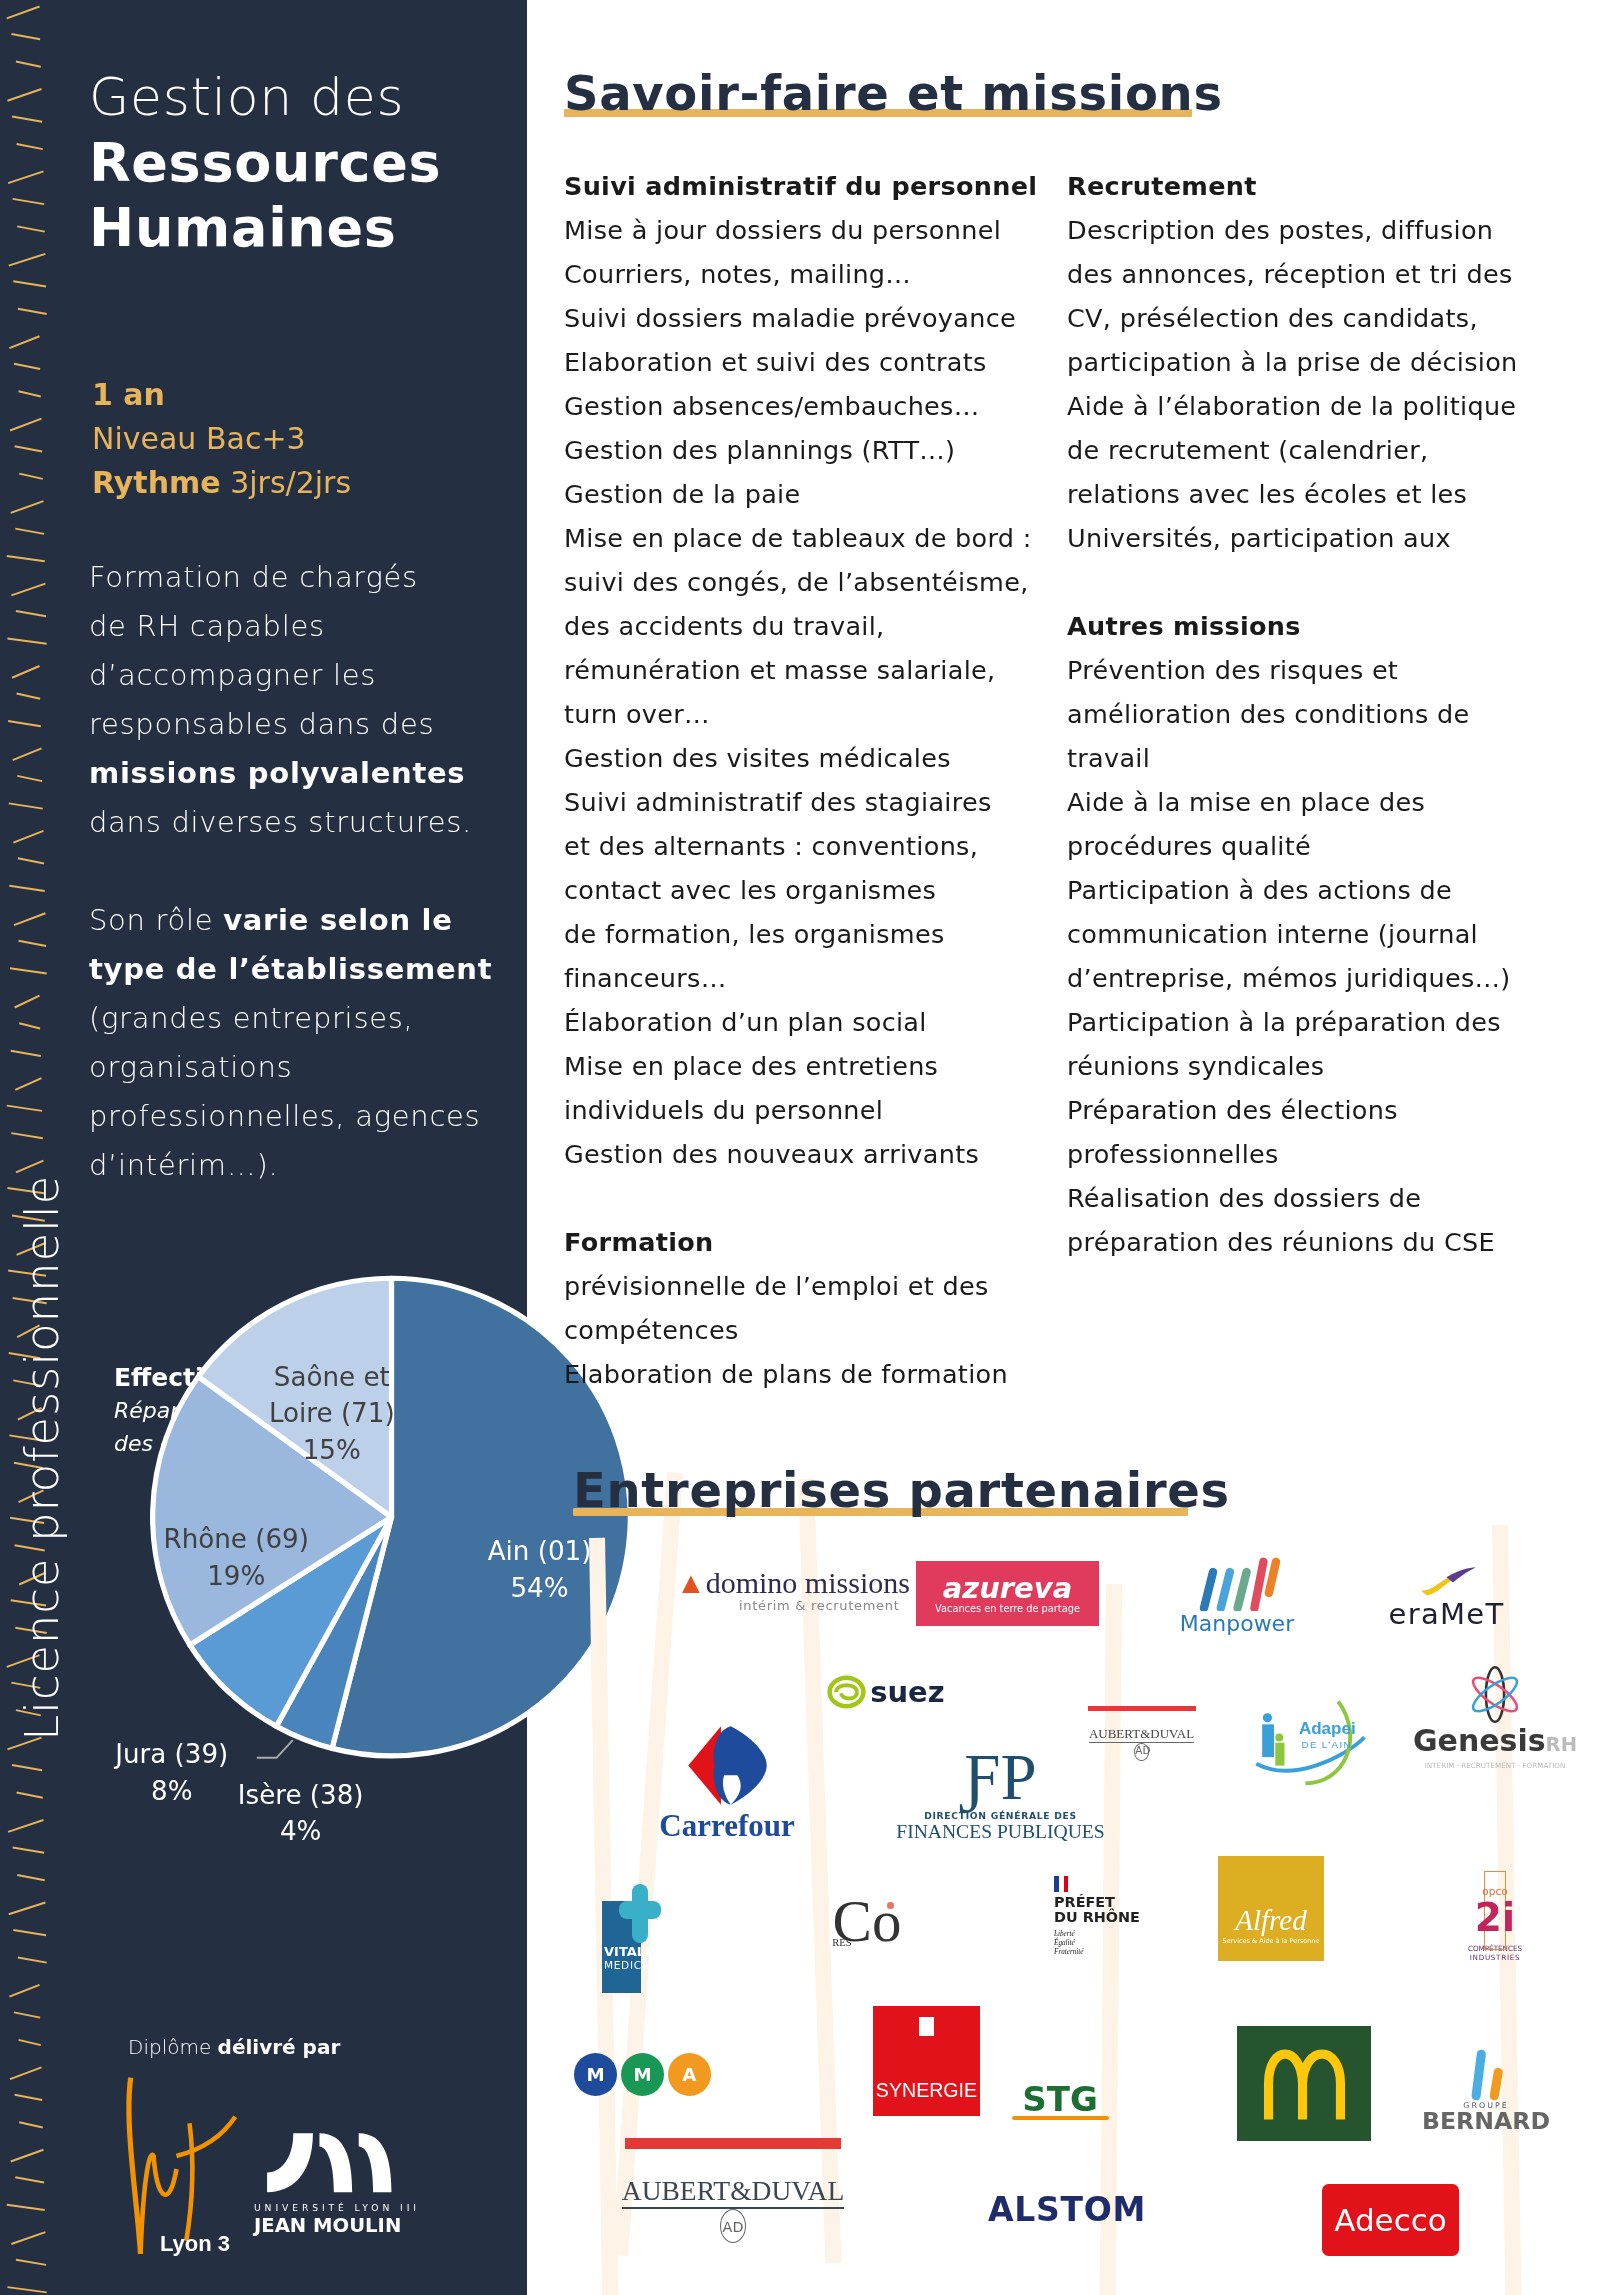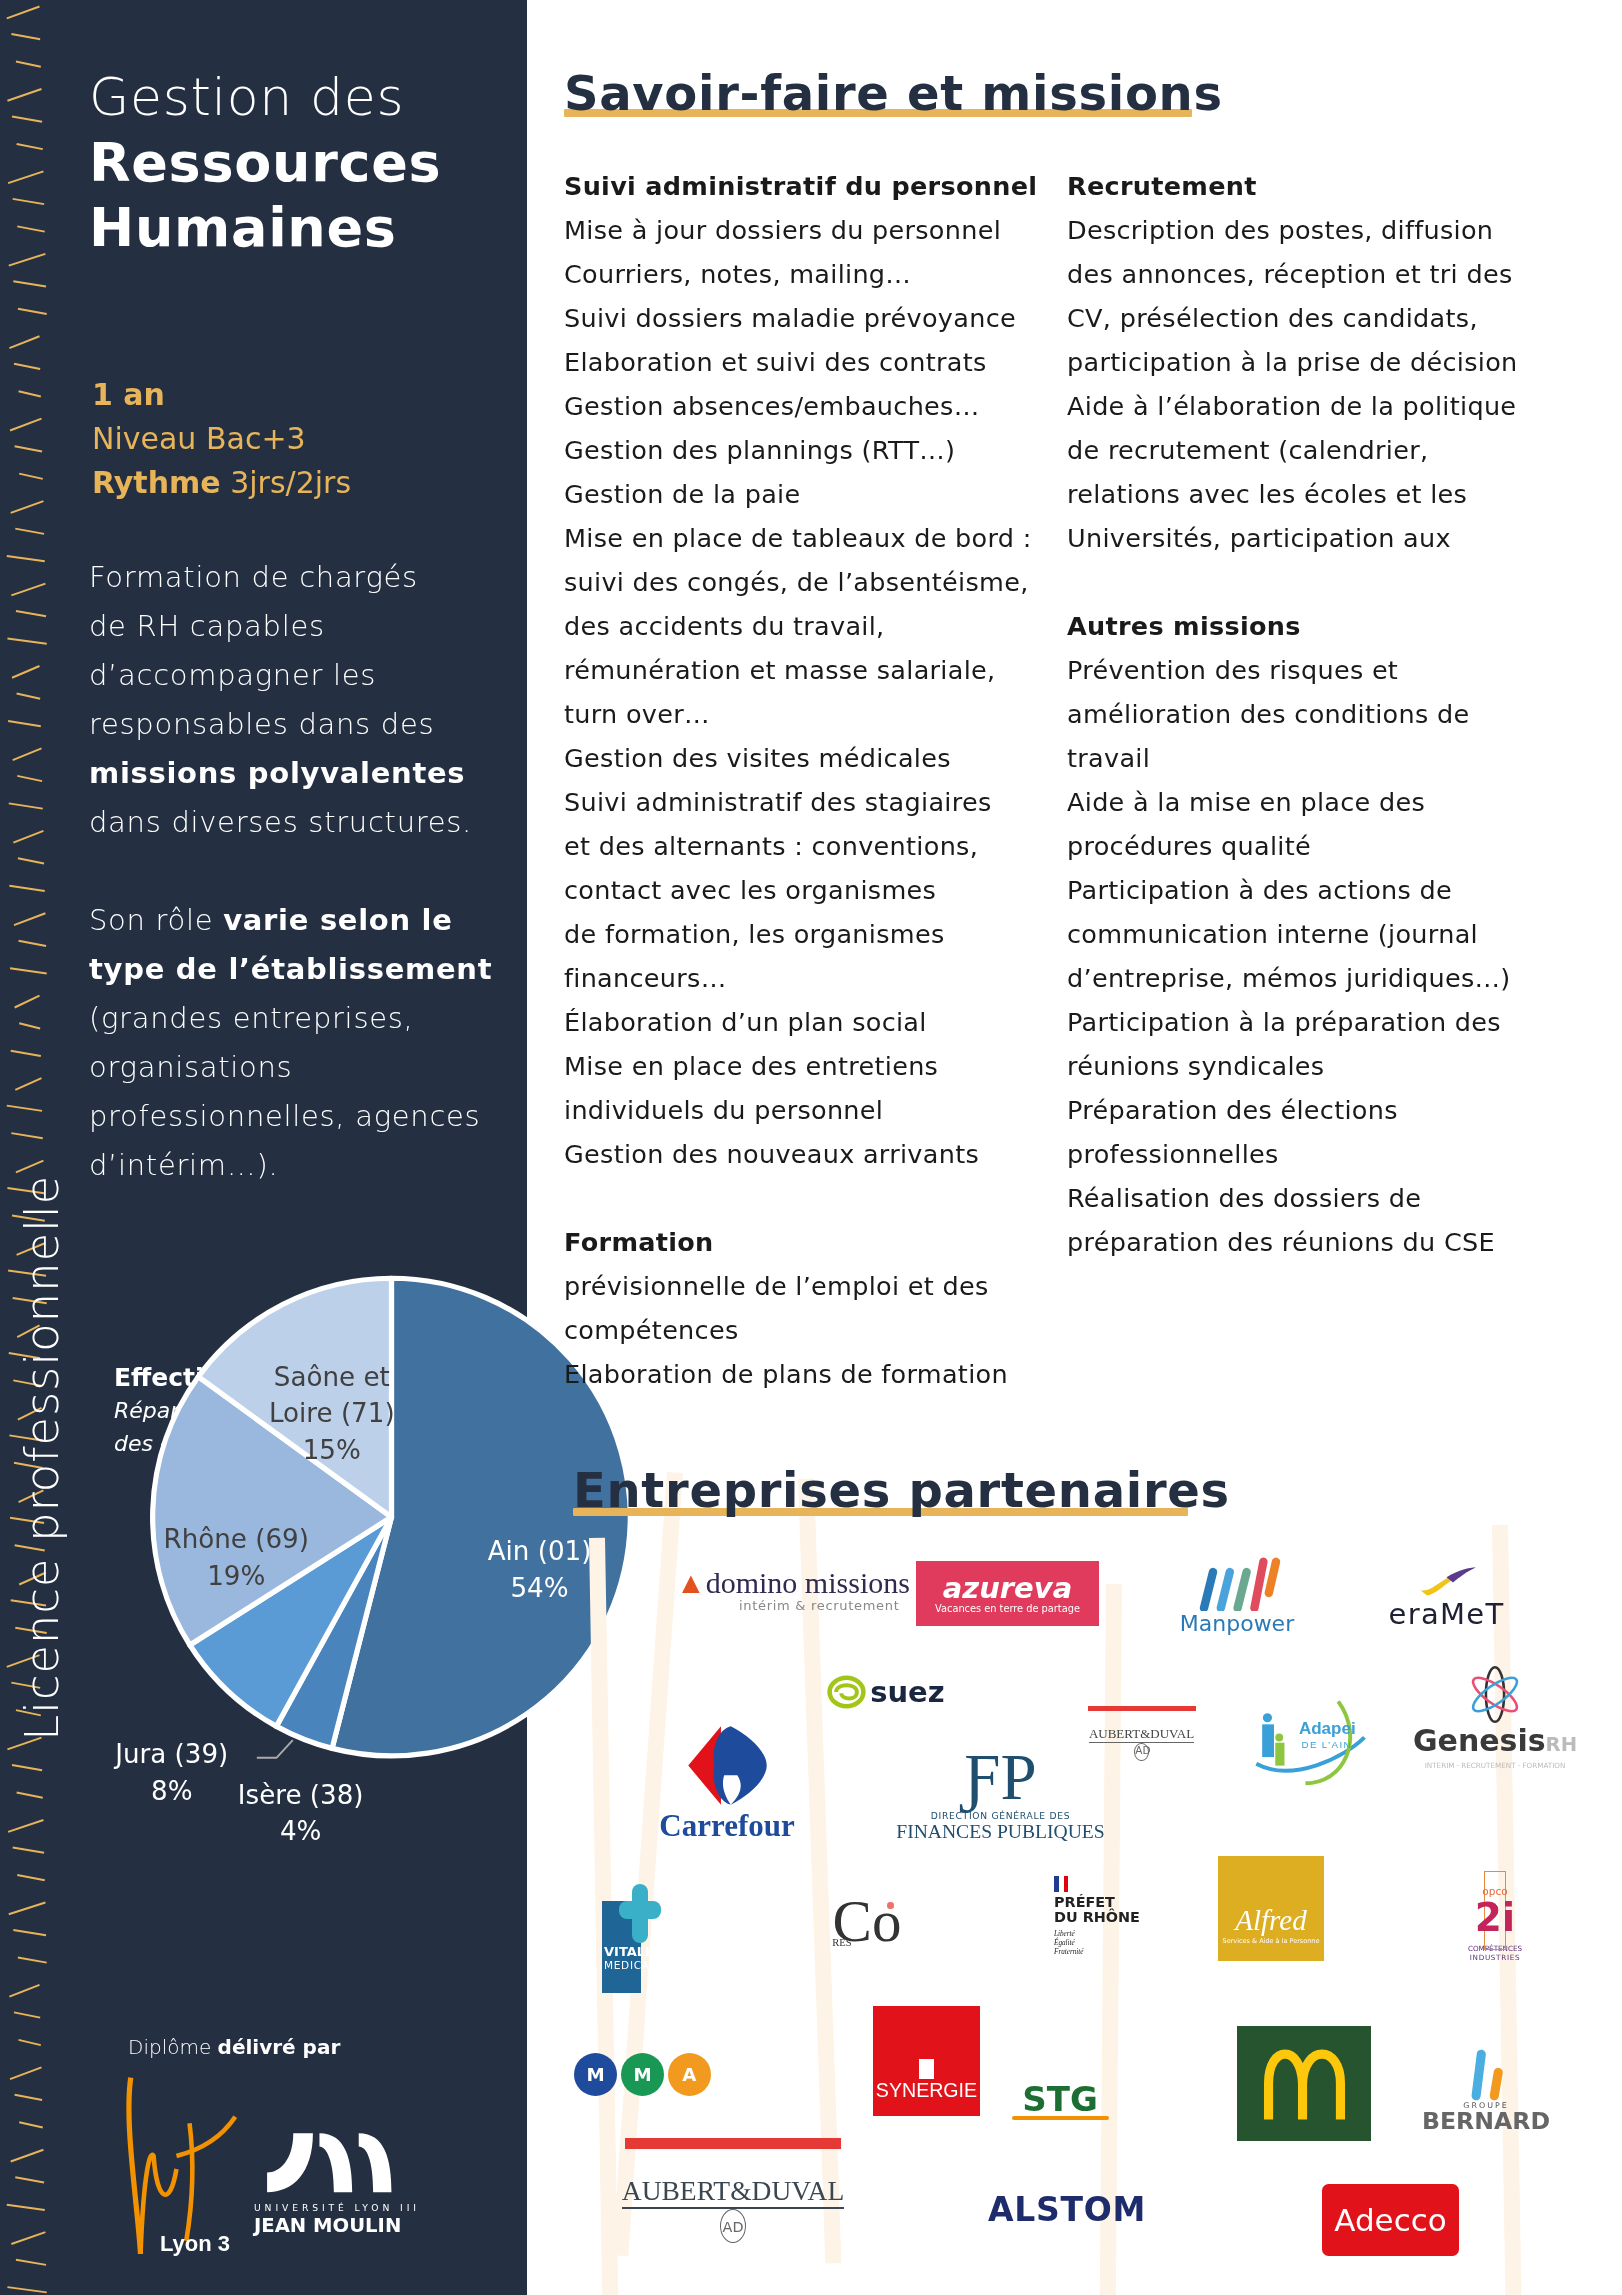--- a/index.html
+++ b/index.html
@@ -355,21 +355,21 @@
 </div>
 <div class="logo" style="left:645px;top:1708px;width:164px;height:151px;flex-direction:column;">
   <svg width="85" height="85" viewBox="0 0 130 130">
     <path d="M55 5 L5 65 L55 125 Z" fill="#e2121a"></path>
     <path d="M70 5 C 100 20, 125 45, 125 65 C 125 85, 100 110, 70 125 C 85 110, 90 95, 80 80 L 60 80 C 55 95, 60 110, 70 125 C 50 120, 40 90, 45 65 C 40 40, 50 10, 70 5 Z" fill="#1e4b9c"></path>
   </svg>
   <div style="font-family:'Liberation Serif',serif;font-weight:700;font-size:31px;color:#1e4b9c;">Carrefour</div>
 </div>
 <div class="logo" style="left:896px;top:1728px;width:209px;height:131px;flex-direction:column;">
   <div style="font-family:'Liberation Serif',serif;font-size:65px;color:#1f4e6e;line-height:65px;">ƑP</div>
-  <div style="font-size:9.2px;letter-spacing:0.7px;color:#1f4e6e;font-weight:400;">DIRECTION GÉNÉRALE DES</div>
+  <div style="font-size:9.2px;letter-spacing:0.7px;color:#1f4e6e;font-weight:700;">DIRECTION GÉNÉRALE DES</div>
   <div style="font-family:'Liberation Serif',serif;font-size:19.6px;color:#1f4e6e;">FINANCES PUBLIQUES</div>
 </div>
 <div class="logo" style="left:1086px;top:1701px;width:111px;height:65px;flex-direction:column;">
   <div style="width:108px;height:5.2px;background:#e53935;margin-bottom:14.4px;"></div>
   <div style="font-family:'Liberation Serif',serif;font-size:13px;color:#444;border-bottom:1.3px solid #666;">AUBERT&amp;DUVAL</div>
   <div style="font-size:10.5px;color:#666;border:1px solid #666;border-radius:50%;width:14.4px;height:18.3px;text-align:center;">AD</div>
 </div>
 <div class="logo" style="left:1253px;top:1698px;width:118px;height:92px;">
   <svg width="118" height="92" viewBox="0 0 180 140">
     <circle cx="22" cy="30" r="7" fill="#3aa0d8"></circle>
@@ -426,21 +426,21 @@
   <div style="font-size:39px;font-weight:700;color:#c3245a;line-height:41px;position:relative;">2i</div>
   <div style="font-size:7.2px;color:#5b2f7a;margin-top:6.5px;">COMPÉTENCES</div>
   <div style="font-size:7.2px;color:#5b2f7a;letter-spacing:0.7px;">INDUSTRIES</div>
 </div>
 
 <div class="logo" style="left:564px;top:2051px;width:157px;height:46px;gap:3.9px;">
   <div style="width:43px;height:43px;border-radius:50%;background:#1e4b9c;color:#fff;font-weight:700;font-size:18.3px;display:flex;align-items:center;justify-content:center;">M</div>
   <div style="width:43px;height:43px;border-radius:50%;background:#199855;color:#fff;font-weight:700;font-size:18.3px;display:flex;align-items:center;justify-content:center;">M</div>
   <div style="width:43px;height:43px;border-radius:50%;background:#f19a1f;color:#fff;font-weight:700;font-size:18.3px;display:flex;align-items:center;justify-content:center;">A</div>
 </div>
-<div class="logo" style="left:873px;top:2006px;width:107px;height:110px;background:#e2121a;flex-direction:column;justify-content:flex-end;padding:10.5px 0 14.4px;">
+<div class="logo" style="left:873px;top:2006px;width:107px;height:110px;background:#e2121a;flex-direction:column;justify-content:space-between;padding:10.5px 0 14.4px;">
   <div style="width:14.4px;height:19.6px;background:#fff;"></div>
   <div style="font-size:19.6px;color:#fff;font-family:'Liberation Sans Narrow','Liberation Sans',sans-serif;">SYNERGIE</div>
 </div>
 <div class="logo" style="left:1011px;top:2078px;width:98px;height:46px;flex-direction:column;">
   <div style="font-size:34px;font-weight:700;color:#1d6e32;line-height:34px;">STG</div>
   <div style="width:97px;height:4.6px;background:#f29100;border-radius:2px;"></div>
 </div>
 <div class="logo" style="left:1237px;top:2026px;width:134px;height:115px;background:#25542f;">
   <svg width="85" height="79" viewBox="0 0 130 120">
       <path d="M10 115 L10 60 C 10 0, 60 0, 62 60 L62 115 M62 60 C 64 0, 120 0, 120 60 L120 115" stroke="#fdc70c" stroke-width="14" fill="none"></path>

